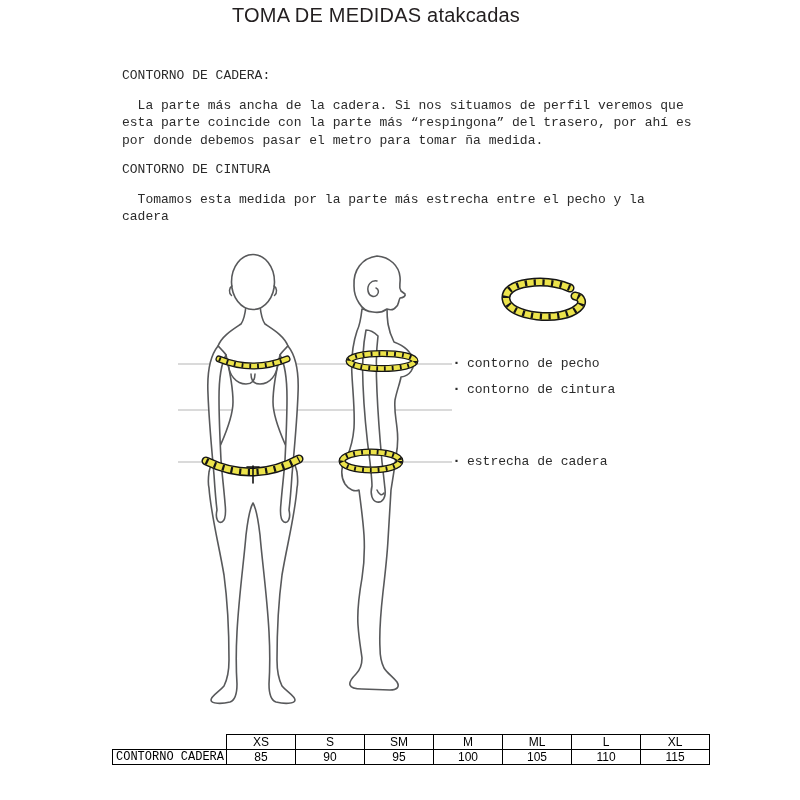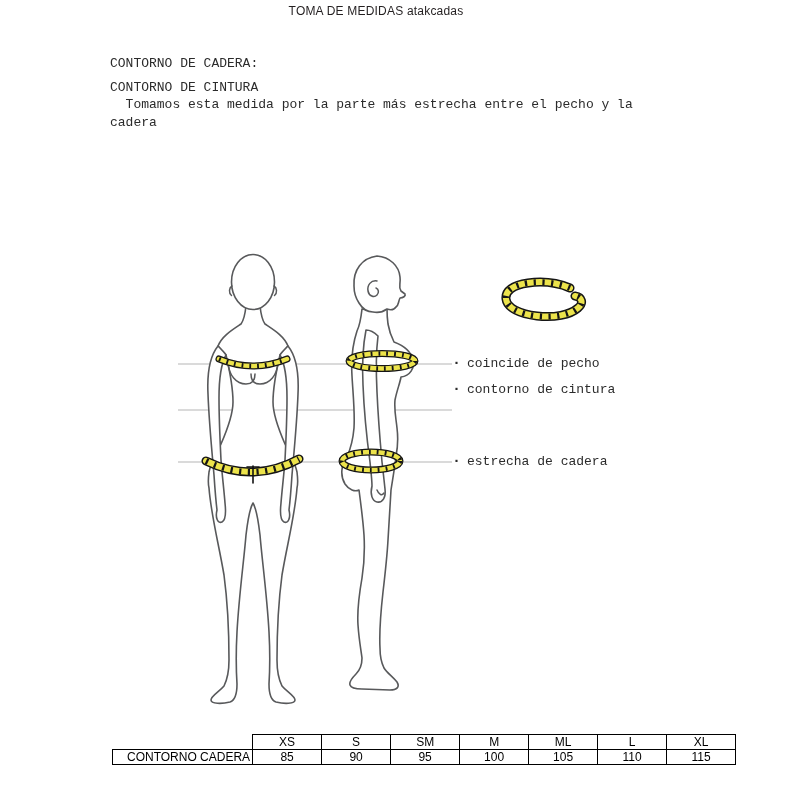--- a/index.html
+++ b/index.html
@@ -8,32 +8,32 @@
     --ink:#2b2b2b;
   }
   html,body{margin:0;padding:0;background:#fff;}
   body{
     position:relative;width:800px;height:800px;overflow:hidden;
     font-family:"Liberation Sans",sans-serif;color:#1a1a1a;
   }
   
   .doc-title{
     position:absolute;top:4px;left:0;width:752px;text-align:center;
-    font-size:12px;color:#231f20;letter-spacing:.2px;
+    font-size:20px;color:#231f20;letter-spacing:.2px;
   }
   
   .text-block{
     position:absolute;left:110px;top:55px;width:640px;
     font-family:"Liberation Mono","DejaVu Sans Mono",monospace;
     font-size:13px;line-height:17.5px;color:var(--ink);
   }
   .section{margin:0;}
   .section + .section{margin-top:6px;}
   .section:nth-child(3){margin-top:10px;}
-  .sec-heading,.sec-body{margin:0;white-space:pre;}
+  .sec-heading,.sec-body{margin:12px;white-space:pre;}
   
   .fig-svg{position:absolute;left:0;top:0;width:800px;height:800px;}
   .ref-line{stroke:#b5b5b5;stroke-width:1;}
   .body-line{fill:#ffffff;stroke:var(--outline);stroke-width:1.6;stroke-linejoin:round;}
   .body-stroke{fill:none;stroke:var(--outline);stroke-width:1.5;stroke-linecap:round;}
   .t-out{fill:none;stroke:#151515;stroke-width:9;stroke-linecap:round;}
   .t-out-sm{fill:none;stroke:#151515;stroke-width:7;stroke-linecap:round;}
   .t-yel{fill:none;stroke:var(--tape);stroke-width:6;stroke-linecap:round;}
   .t-yel-sm{fill:none;stroke:var(--tape);stroke-width:4.5;stroke-linecap:round;}
   .t-dash{fill:none;stroke:#151515;stroke-width:6;stroke-dasharray:2.2 6.5;}
@@ -48,32 +48,35 @@
   
   .size-table{
     position:absolute;left:112px;top:734px;border-collapse:collapse;
     font-family:"Liberation Sans",sans-serif;font-size:12px;color:#000;
     table-layout:fixed;
   }
   .size-table td{
     border:1px solid #000;height:14px;padding:0 2px;text-align:center;
     overflow:hidden;white-space:nowrap;
   }
-  .size-table td.rowlabel{width:106px;text-align:center;padding-left:14px;}
+  .size-table td.rowlabel{width:106px;text-align:center;padding-left:3px;font-family:Liberation Mono, monospace;}
   .size-table td.sizecell{width:64px;text-align:center;}
   .size-table td.ghost{border:none;background:transparent;}
 </style>
 </head>
 <body>
 
 <div class="doc-title">TOMA DE MEDIDAS atakcadas</div>
 
 <div class="text-block">
   <div class="section">
     <div class="sec-heading">CONTORNO DE CADERA:</div>
+    <div class="sec-body">  La parte más ancha de la cadera. Si nos situamos de perfil veremos que
+esta parte coincide con la parte más “respingona” del trasero, por ahí es
+por donde debemos pasar el metro para tomar ña medida.</div>
   </div>
   <div class="section">
     <div class="sec-heading">CONTORNO DE CINTURA</div>
     <div class="sec-body">  Tomamos esta medida por la parte más estrecha entre el pecho y la
 cadera</div>
   </div>
 </div>
 
 <svg class="fig-svg" viewBox="0 0 800 800" aria-hidden="true">
 
@@ -232,21 +235,21 @@
       <use href="#tape-coil" class="t-yel"></use>
       <use href="#tape-coil" class="t-dash"></use>
   </g>
   <g>
     <line class="tape-end" x1="253" y1="466" x2="253" y2="483"></line>
     <line class="tape-end" x1="247" y1="467" x2="259" y2="467"></line>
   </g>
 </svg>
 
 <div class="fig-label" style="top:357px">
-  <span class="dot">·</span><span>coincide de pecho</span>
+  <span class="dot">·</span><span>contorno de pecho</span>
 </div>
 <div class="fig-label" style="top:383px">
   <span class="dot">·</span><span>contorno de cintura</span>
 </div>
 <div class="fig-label" style="top:455px">
   <span class="dot">·</span><span>estrecha de cadera</span>
 </div>
 
 <table class="size-table">
   <tbody>

